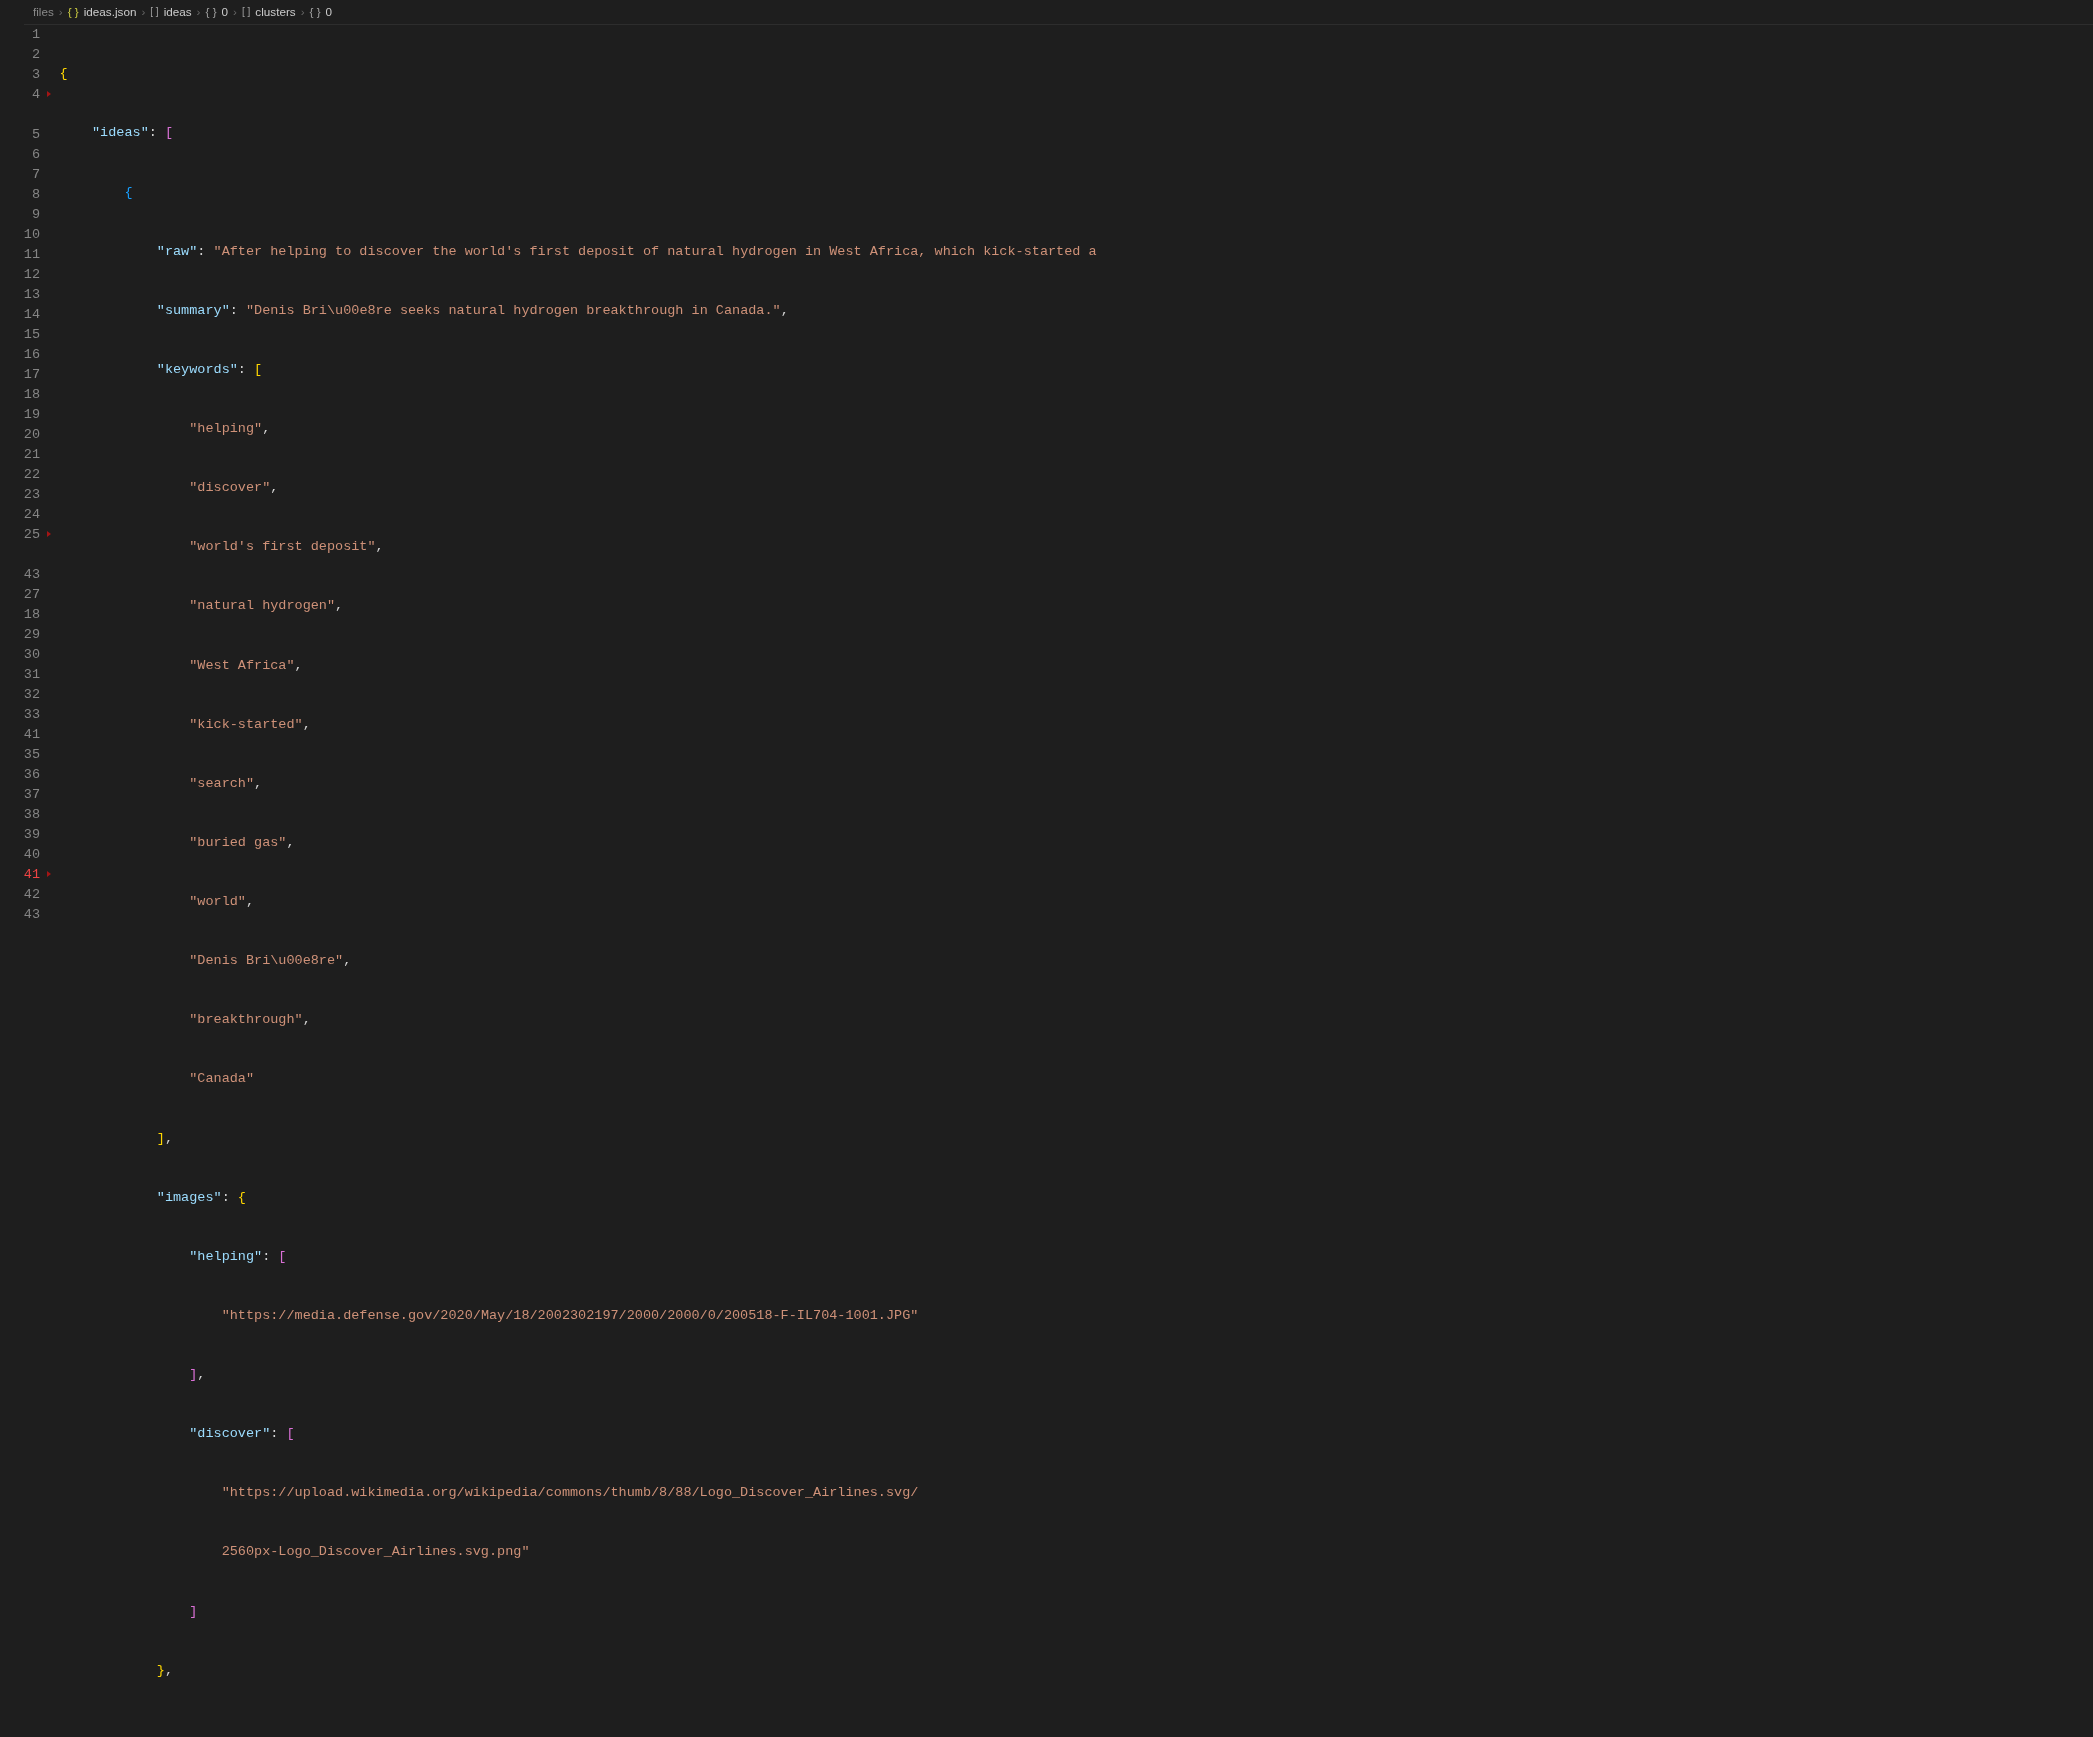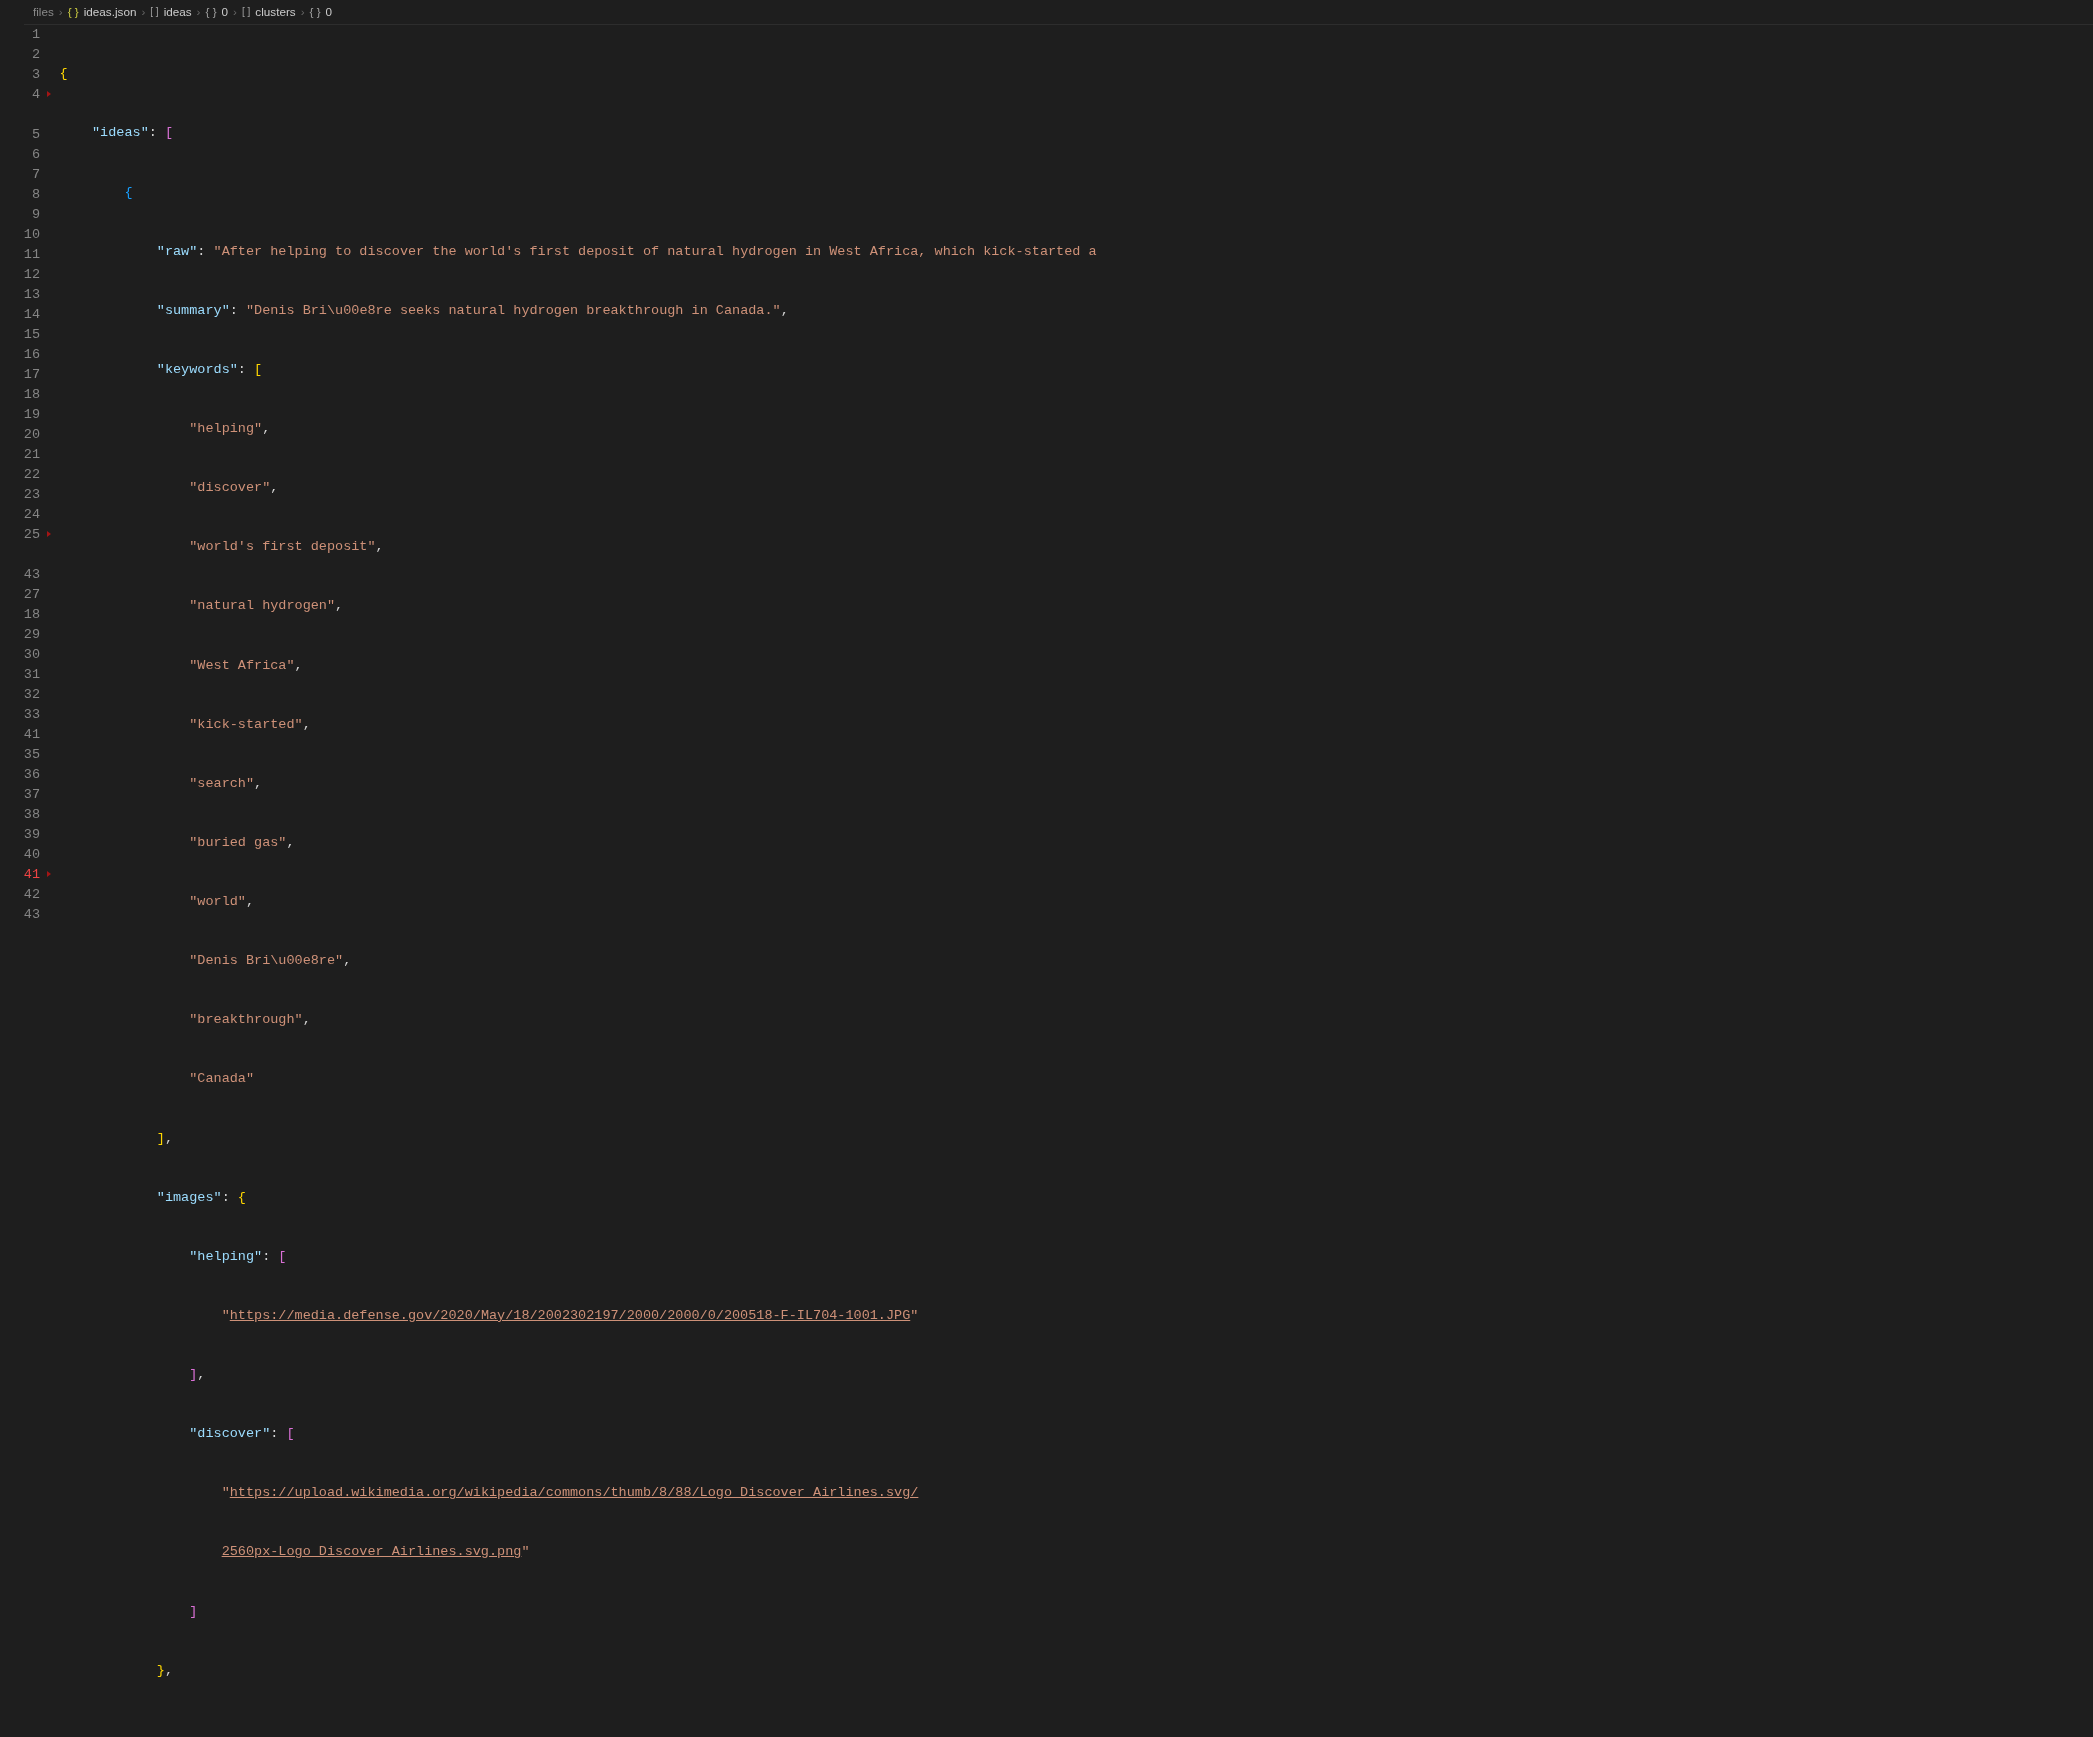--- a/index.html
+++ b/index.html
@@ -61,21 +61,21 @@
   }
   .code .row { height: 20px; line-height: 20px; }
 
   
   .tk-key { color: #9cdcfe; }           
   .tk-str { color: #ce9178; }
   .tk-brace { color: #ffd700; }         
   .tk-brace2 { color: #da70d6; }        
   .tk-brace3 { color: #179fff; }        
   .tk-punc { color: #d4d4d4; }
-  .tk-link { text-decoration: underline; }
+  .tk-link { }
 </style>
 </head>
 <body>
 
 <div class="breadcrumb">
   <span class="item dim">files</span>
   <span class="sep">›</span>
   <span class="file-icon">{ }</span>
   <span class="item">ideas.json</span>
   <span class="sep">›</span>

